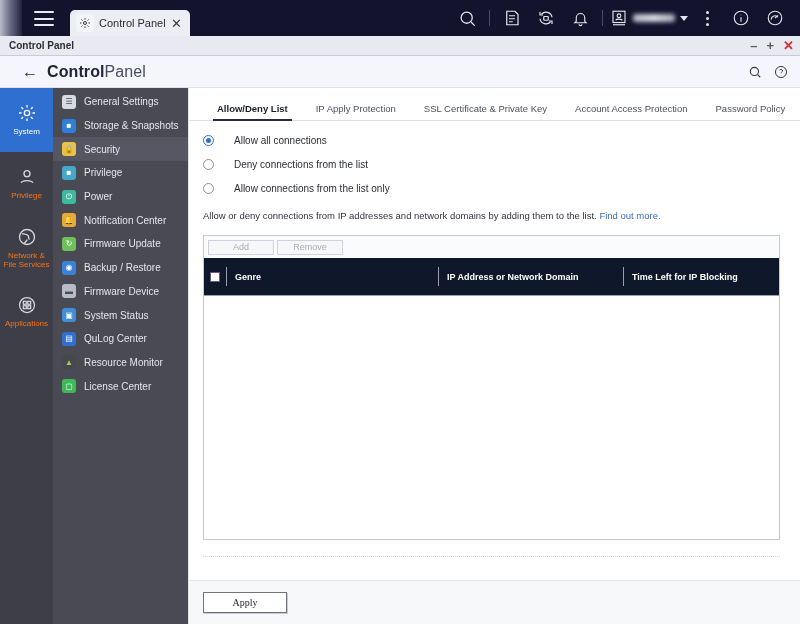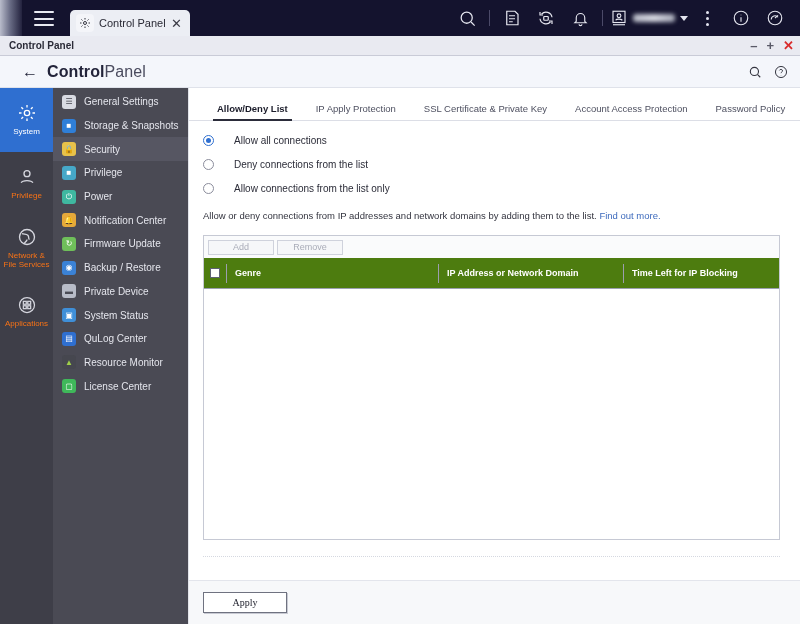--- a/index.html
+++ b/index.html
@@ -178,21 +178,21 @@
   .table-toolbar {
     height: 22px; display: flex; align-items: center; gap: 3px;
     padding: 0 4px; flex: 0 0 auto;
   }
   .tbtn {
     min-width: 66px; height: 15px; border: 1px solid #cfd2dc; background: #f6f7f9;
     font-size: 9px; color: #a9acb8; display: flex; align-items: center; justify-content: center;
     cursor: default;
   }
   .thead {
-    height: 30px; background: #4d7c0f; display: flex; align-items: center;
+    height: 37px; background: #0f172a; display: flex; align-items: center;
     flex: 0 0 auto; color: #fff;
   }
   .th {
     font-size: 9px; font-weight: bold; padding-left: 8px;
     border-left: 1px solid #9b9eae; height: 19px; display: flex; align-items: center;
     white-space: nowrap; overflow: hidden;
   }
   .th.first { border-left: none; width: 22px; justify-content: center; padding-left: 0; }
   .th-check {
     width: 10px; height: 10px; background: #fff; border: 1px solid #5d6173; cursor: pointer;
@@ -406,21 +406,21 @@
         <div class="menu-item">
           <span class="mi-ico" style="background:#6fbf5a;">↻</span>
           <span class="mi-label">Firmware Update</span>
         </div>
         <div class="menu-item">
           <span class="mi-ico" style="background:#3b82d6;">◉</span>
           <span class="mi-label">Backup / Restore</span>
         </div>
         <div class="menu-item">
           <span class="mi-ico" style="background:#b8bcc8;color:#4a4b55;">▬</span>
-          <span class="mi-label">Private Device</span>
+          <span class="mi-label">Firmware Device</span>
         </div>
         <div class="menu-item">
           <span class="mi-ico" style="background:#3f8fd8;">▣</span>
           <span class="mi-label">System Status</span>
         </div>
         <div class="menu-item">
           <span class="mi-ico" style="background:#2f6fd0;">▤</span>
           <span class="mi-label">QuLog Center</span>
         </div>
         <div class="menu-item">

